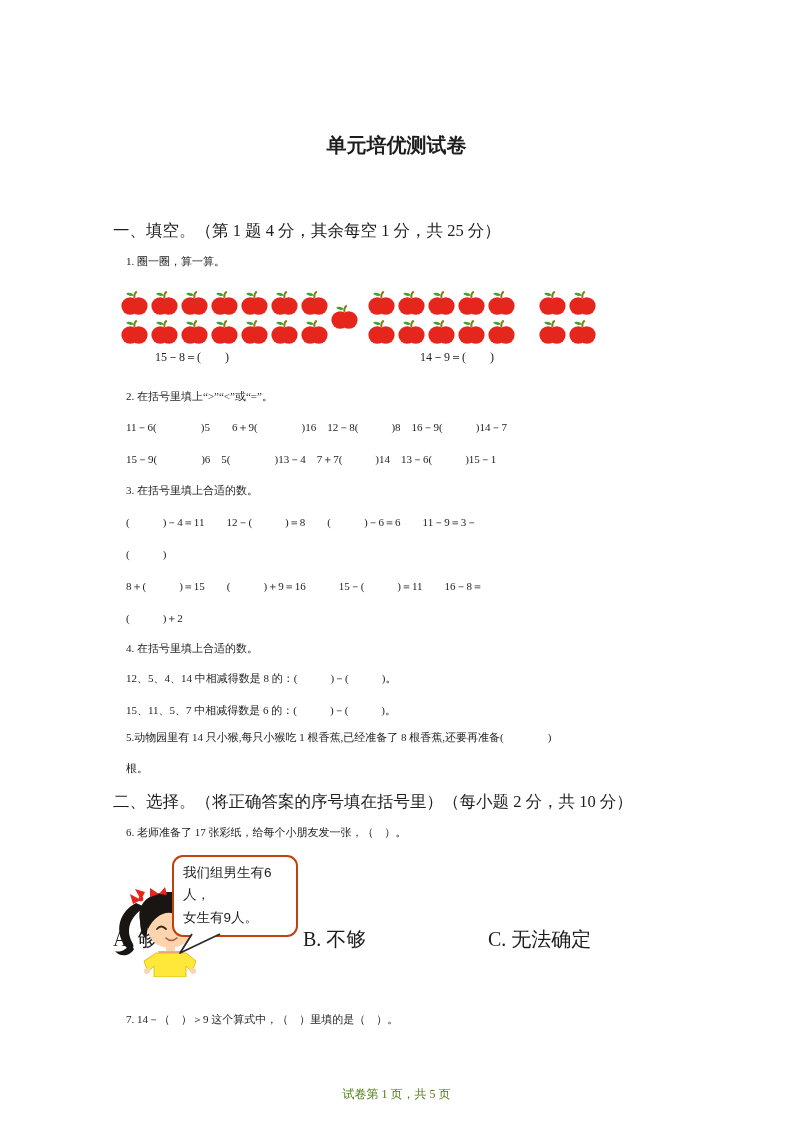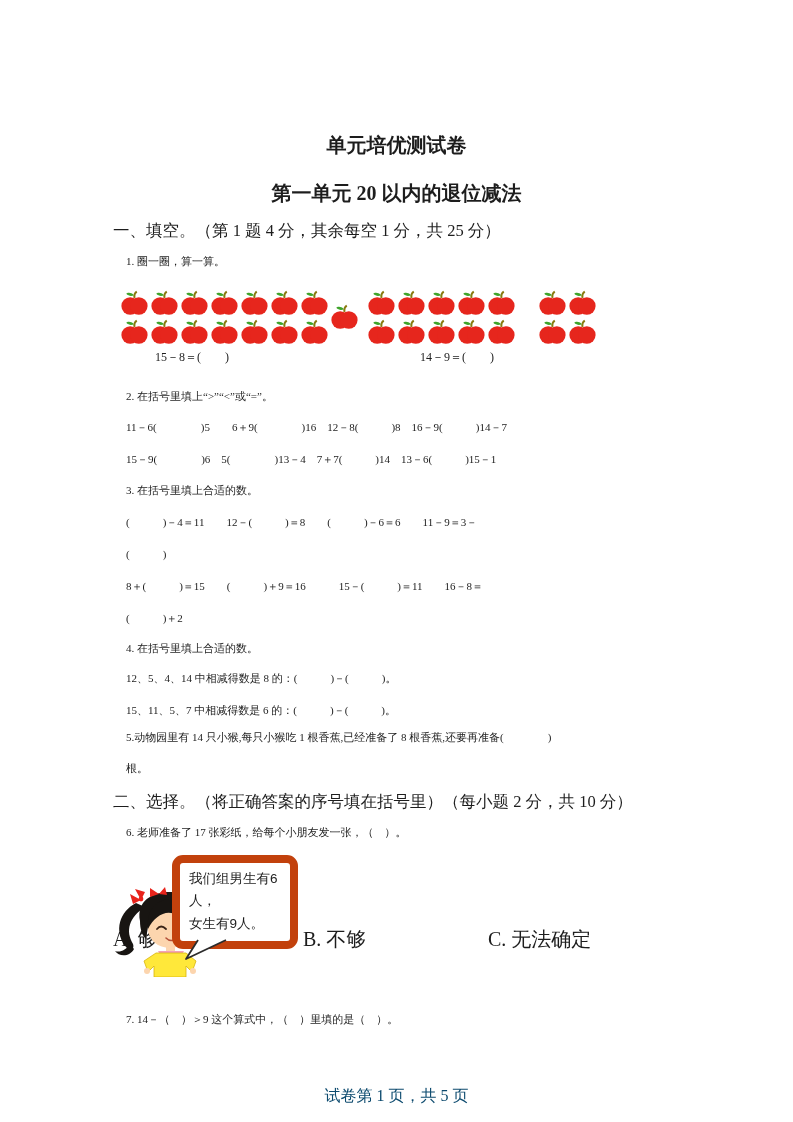--- a/index.html
+++ b/index.html
@@ -36,21 +36,21 @@
   .apple-sub { display:flex; }
   .apple-sub + .apple-sub { margin-left:21px; }
   .apple { width:27px; height:26px; margin-right:3px; display:inline-block; }
   .apple-extra { position:absolute; left:210px; top:14px; width:27px; height:26px; }
   .eq { position:absolute; top:59px; font-size:12px; white-space:pre; }
   
   .bubble {
     position:absolute; left:172px; top:841px;
     width:126px; min-height:57px;
     background:#fff;
-    border:8px solid #c2410c;
+    border:2px solid #c2410c;
     border-radius:11px;
     padding:5px 8px 6px 9px;
     font-family:"Liberation Sans","DejaVu Sans",sans-serif;
     font-size:13.5px; line-height:1.65;
     z-index:2;
   }
   .bubble-tail { position:absolute; left:6px; bottom:-19px; width:46px; height:22px; overflow:visible; }
   
   .girl { position:absolute; left:106px; top:873px; z-index:1; }
   .hair  { fill:var(--hair-black,#181512); }
@@ -58,31 +58,30 @@
   .bow   { fill:var(--bow-red,#e8241c); }
   .shirt { fill:var(--shirt-yellow,#ffe83a); stroke:#d8b40e; stroke-width:0.8; }
   .collar{ fill:var(--collar-pink,#f4a0ba); }
   .stroke-dark  { stroke:#3a2417; stroke-width:1.8; fill:none; stroke-linecap:round; }
   .stroke-mouth { stroke:#b4513a; stroke-width:1.6; fill:none; stroke-linecap:round; }
   
   .option { position:absolute; top:912px; font-size:20px; white-space:pre; }
   .footer {
     position:absolute; top:1072px; left:0; right:0;
     text-align:center;
-    font-size:16px; color:#0c4a6e;
+    font-size:12px; color:#4d7c0f;
     white-space:pre;
   }
 </style>
 </head>
 <body>
 
 <div class="page">
 
   <div class="title" style="top:118px">单元培优测试卷</div>
-  <div class="title" style="top:166px">第一单元 20 以内的退位减法</div>
 
   <div class="heading" style="top:206px">一、填空。（第 1 题 4 分，其余每空 1 分，共 25 分）</div>
 
   <div class="line" style="top:240px">1. 圈一圈，算一算。</div>
 
   <div class="apple-figure">
     <div class="apple-group" style="left:8px">
         <div class="apple-row">
           <span class="apple-sub">
             <span class="apple"><svg width="27" height="26" viewBox="0 0 27 26">

